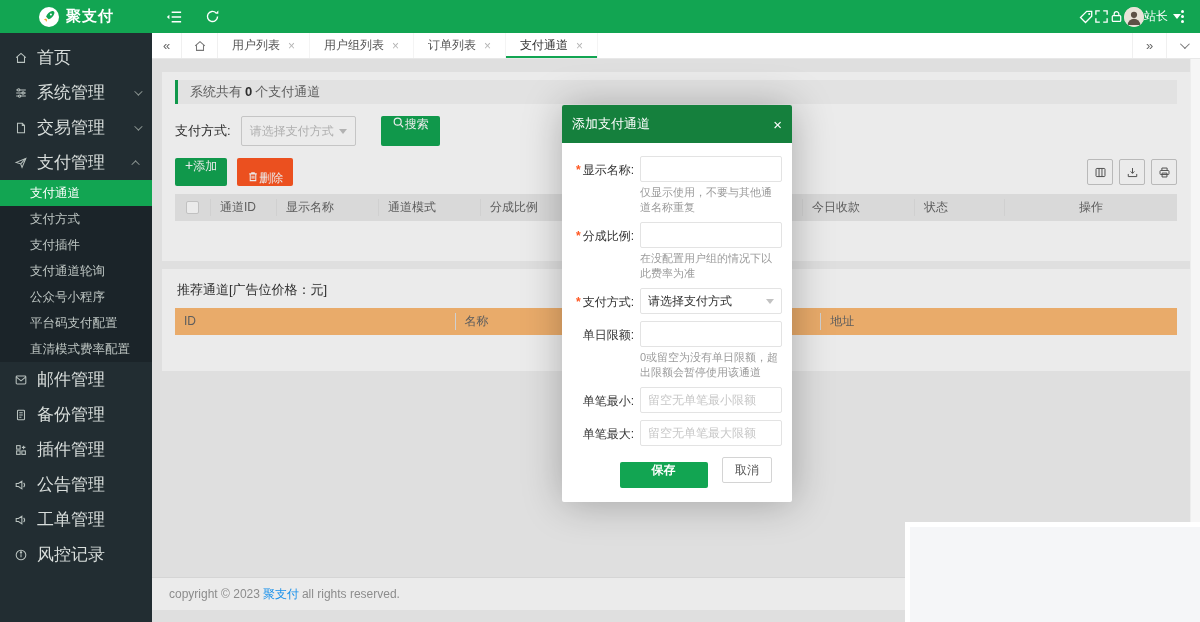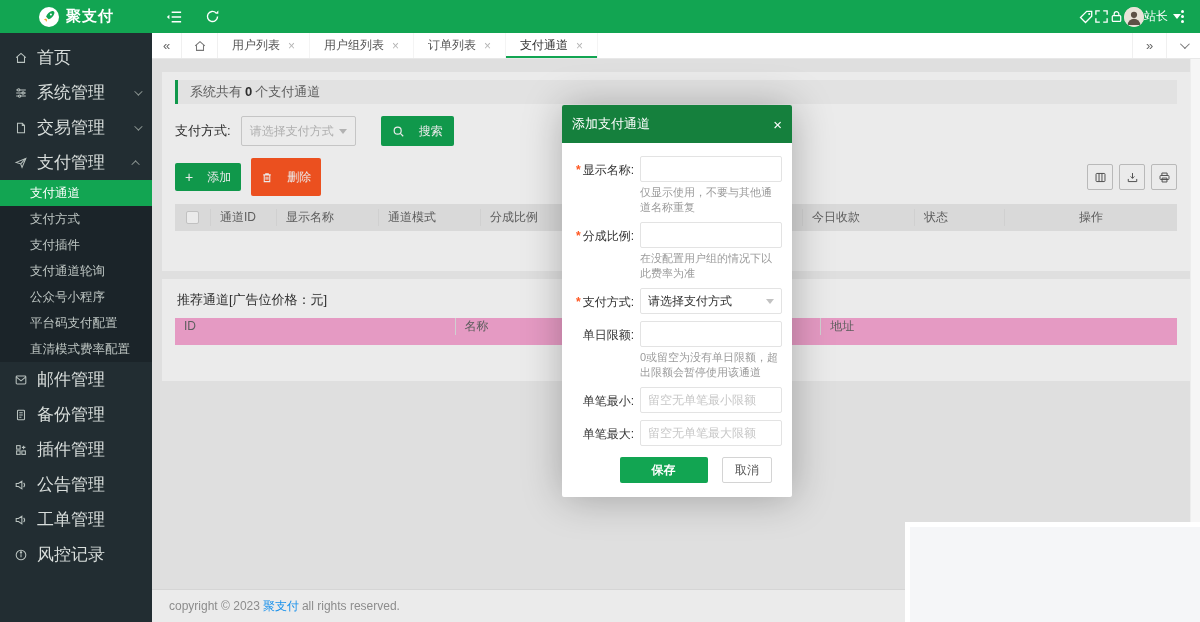--- a/index.html
+++ b/index.html
@@ -54,38 +54,38 @@
   .alert { height:24px; line-height:24px; background:#f6f6f6; border-left:3px solid #12a552;
     padding-left:12px; font-size:13px; color:#666; }
   .alert b { color:#333; margin:0 3px; }
   .search-row { margin-top:12px; display:flex; align-items:center; }
   .search-label { font-size:13px; color:#333; margin-right:10px; }
   .sel { width:115px; height:30px; border:1px solid #d6d6d6; border-radius:2px; background:#fff;
     display:flex; align-items:center; padding:0 8px; font-size:12px; color:#bfbfbf; position:relative; cursor:pointer; }
   .sel .tri { position:absolute; right:8px; width:0; height:0; border-left:4px solid transparent;
     border-right:4px solid transparent; border-top:5px solid #c2c2c2; }
   .btn { border:none; border-radius:2px; cursor:pointer; font-size:12px; color:#fff;
-    display:inline-flex; align-items:center; justify-content:center; gap:14px; font-family:inherit; }
+    display:inline-flex; align-items:flex-start; justify-content:center; gap:0; font-family:inherit; }
   .btn-search { height:30px; padding:0 11px; background:#12a552; margin-left:25px; }
   .toolbar { margin-top:12px; display:flex; align-items:center; }
   .btn-add { height:28px; padding:0 10px; background:#12a552; }
-  .btn-del { height:38px; padding:0 10px; background:#ff5722; margin-left:10px; }
+  .btn-del { height:28px; padding:12px 10px; background:#ff5722; margin-left:10px; }
   .tool-icons { margin-left:auto; display:flex; gap:6px; }
   .tool-icn { width:26px; height:26px; border:1px solid #c9c9c9; border-radius:2px; background:#fff;
     display:flex; align-items:center; justify-content:center; color:#555; cursor:pointer; }
   .thead { margin-top:8px; display:flex; background:#ececec; height:27px; align-items:center;
     font-size:12px; color:#666; }
   .th { padding-left:9px; border-right:1px solid #e2e2e2; height:17px; line-height:17px; }
   .th:last-child { border-right:none; }
   .th-cb { width:36px; display:flex; align-items:center; justify-content:center; padding-left:0; }
   .cb { width:13px; height:13px; border:1px solid #d2d2d2; border-radius:2px; background:#fff; cursor:pointer; }
   .tbody-empty { height:30px; background:#fff; }
   .rec-title { font-size:13px; color:#333; padding:10px 2px 9px 2px; }
-  .thead2 { display:flex; background:#f9a8d4; height:27px; align-items:flex-start; font-size:12px; color:#666; }
-  .footer { position:absolute; left:0; right:0; bottom:0; height:33px; background:#fff;
+  .thead2 { display:flex; background:#fdba74; height:27px; align-items:center; font-size:12px; color:#666; }
+  .footer { position:absolute; left:0; right:0; bottom:12px; height:33px; background:#fff;
     border-top:1px solid #e8e8e8; line-height:32px; padding-left:17px; font-size:12px; color:#999; z-index:1; }
   .footer a { color:#1e9fff; text-decoration:none; margin:0 3px; cursor:pointer; }
 
   .dim { position:absolute; inset:0; background:rgba(0,0,0,0.08); z-index:20; }
   .scrollstrip { position:absolute; right:0; top:0; bottom:0; width:10px; background:#f6f6f6;
     border-left:1px solid #ededed; z-index:30; }
   .whitebox { position:absolute; right:0; bottom:0; width:295px; height:100px; background:#f5f6f8;
     border-top:5px solid #fff; border-left:5px solid #fff; z-index:40; }
 
   

